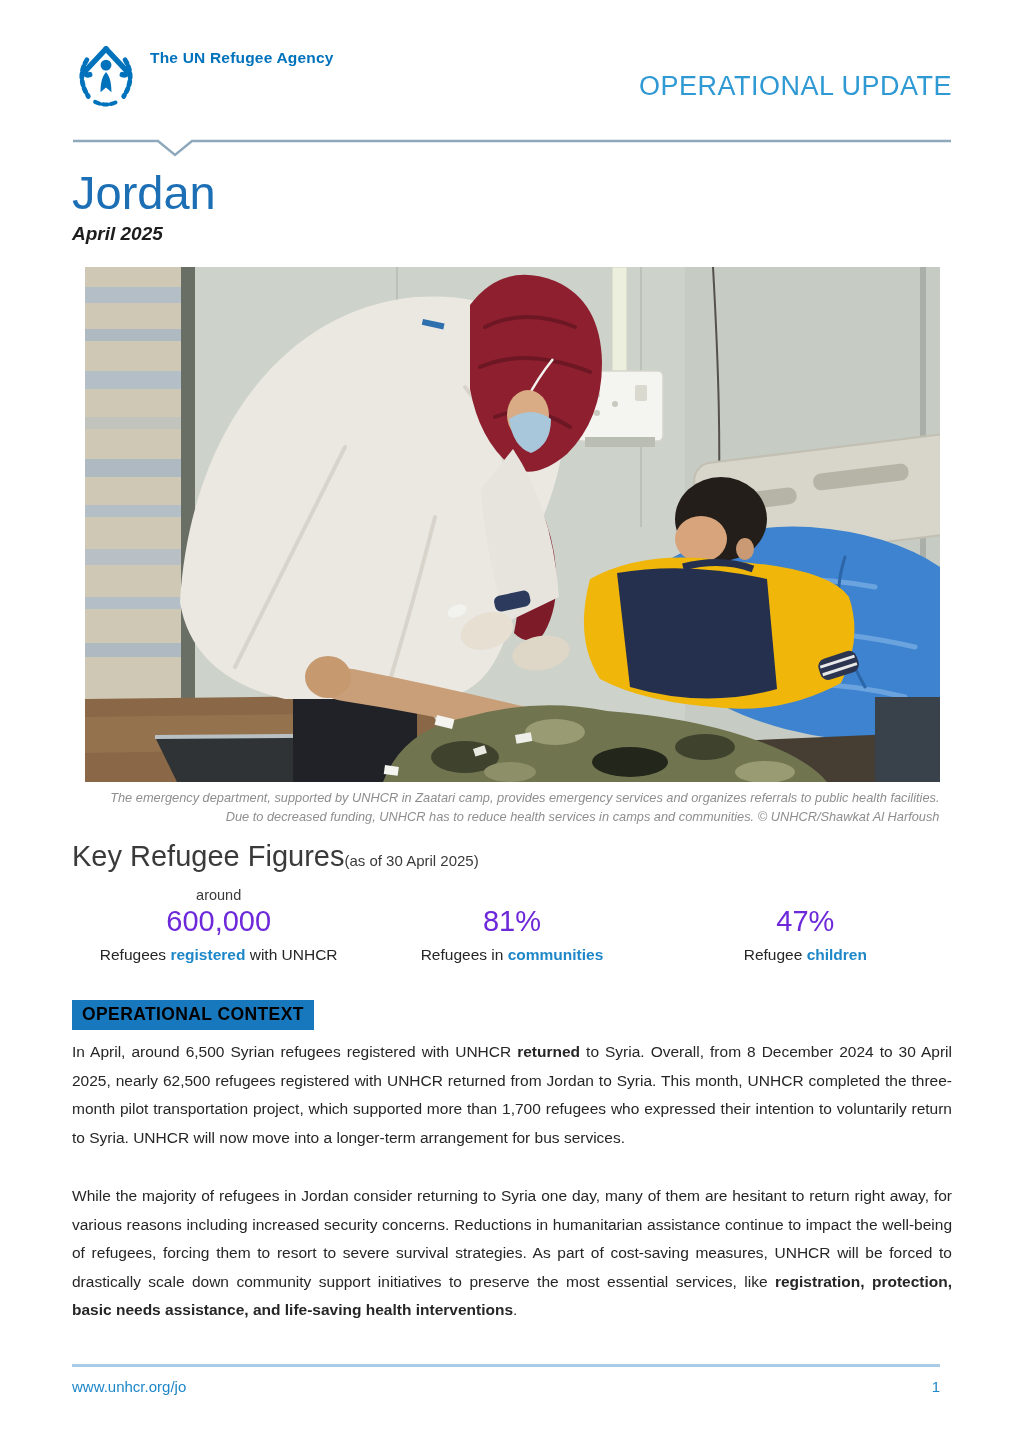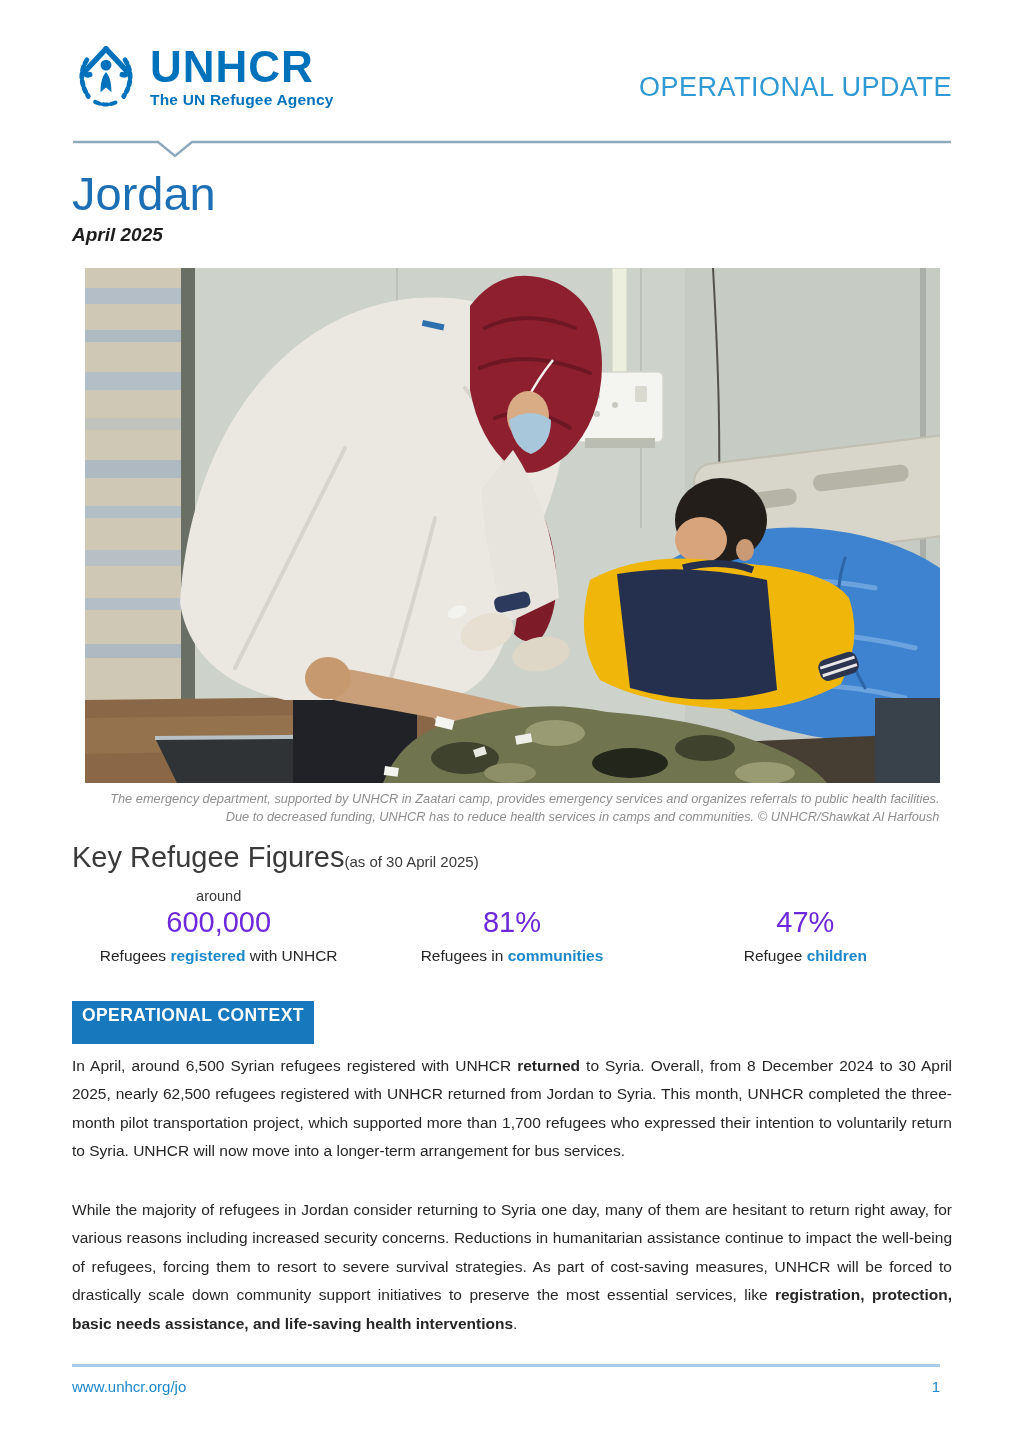--- a/index.html
+++ b/index.html
@@ -40,23 +40,23 @@
   .stats-row { display:flex; margin:14px 72px 0; }
   .stat { flex:1; text-align:center; }
   .stat-qualifier { font-size:14.5px; color:#3A3A3A; min-height:18px; }
   .stat-value { font-size:29px; color:#6d28d9; line-height:1.1; margin-top:1px; }
   .stat-caption { font-size:15.5px; color:#262626; margin-top:8px; }
   .stat-caption .hl { color:#1E87C8; font-weight:bold; }
 
   
   .context-section { margin:36px 72px 0; }
   .context-heading {
-    display:inline-block; background:#1878BE; color:#ffffff;
+    display:inline-block; background:#1878BE; color:#000000;
     font-size:17.5px; font-weight:bold; letter-spacing:0.4px;
-    padding:4px 10px 18px;
+    padding:4px 10px 5px;
   }
   .body-para { font-size:15.5px; line-height:28.5px; text-align:justify; color:#262626; margin-top:8px; }
   .body-para + .body-para { margin-top:30px; }
   .body-para b { font-weight:bold; }
 
   
   .footer {
     position:absolute; left:72px; right:84px; top:1364px;
     border-top:3px solid #A9CBE6; padding-top:11px;
     display:flex; justify-content:space-between; align-items:center;
@@ -75,21 +75,20 @@
       <path d="M78,22 Q94,48 76,76" fill="none" stroke="#0072BC" stroke-width="7" stroke-dasharray="6 5" stroke-linecap="round"></path>
       <path d="M34,84 Q50,92 66,84" fill="none" stroke="#0072BC" stroke-width="6" stroke-dasharray="7 5" stroke-linecap="round"></path>
 
       <path d="M50,6 L20,38 Q18,46 26,44" fill="none" stroke="#0072BC" stroke-width="8" stroke-linecap="round"></path>
       <path d="M50,6 L80,38 Q82,46 74,44" fill="none" stroke="#0072BC" stroke-width="8" stroke-linecap="round"></path>
 
       <circle cx="50" cy="30" r="8" fill="#0072BC"></circle>
       <path d="M50,40 C43,48 42,60 42,70 L50,63 L58,70 C58,60 57,48 50,40 Z" fill="#0072BC"></path>
     </svg>
     <div class="logo-text">
-      <div class="logo-wordmark">UNHCR</div>
       <div class="logo-tagline">The UN Refugee Agency</div>
     </div>
   </div>
   <div class="doc-type">OPERATIONAL UPDATE</div>
 </div>
 
 <svg class="divider" width="880" height="22" viewBox="0 0 880 22">
   <path d="M1,3 H86 L103,17 L120,3 H879" fill="none" stroke="#8FA9BC" stroke-width="2.5"></path>
 </svg>
 

